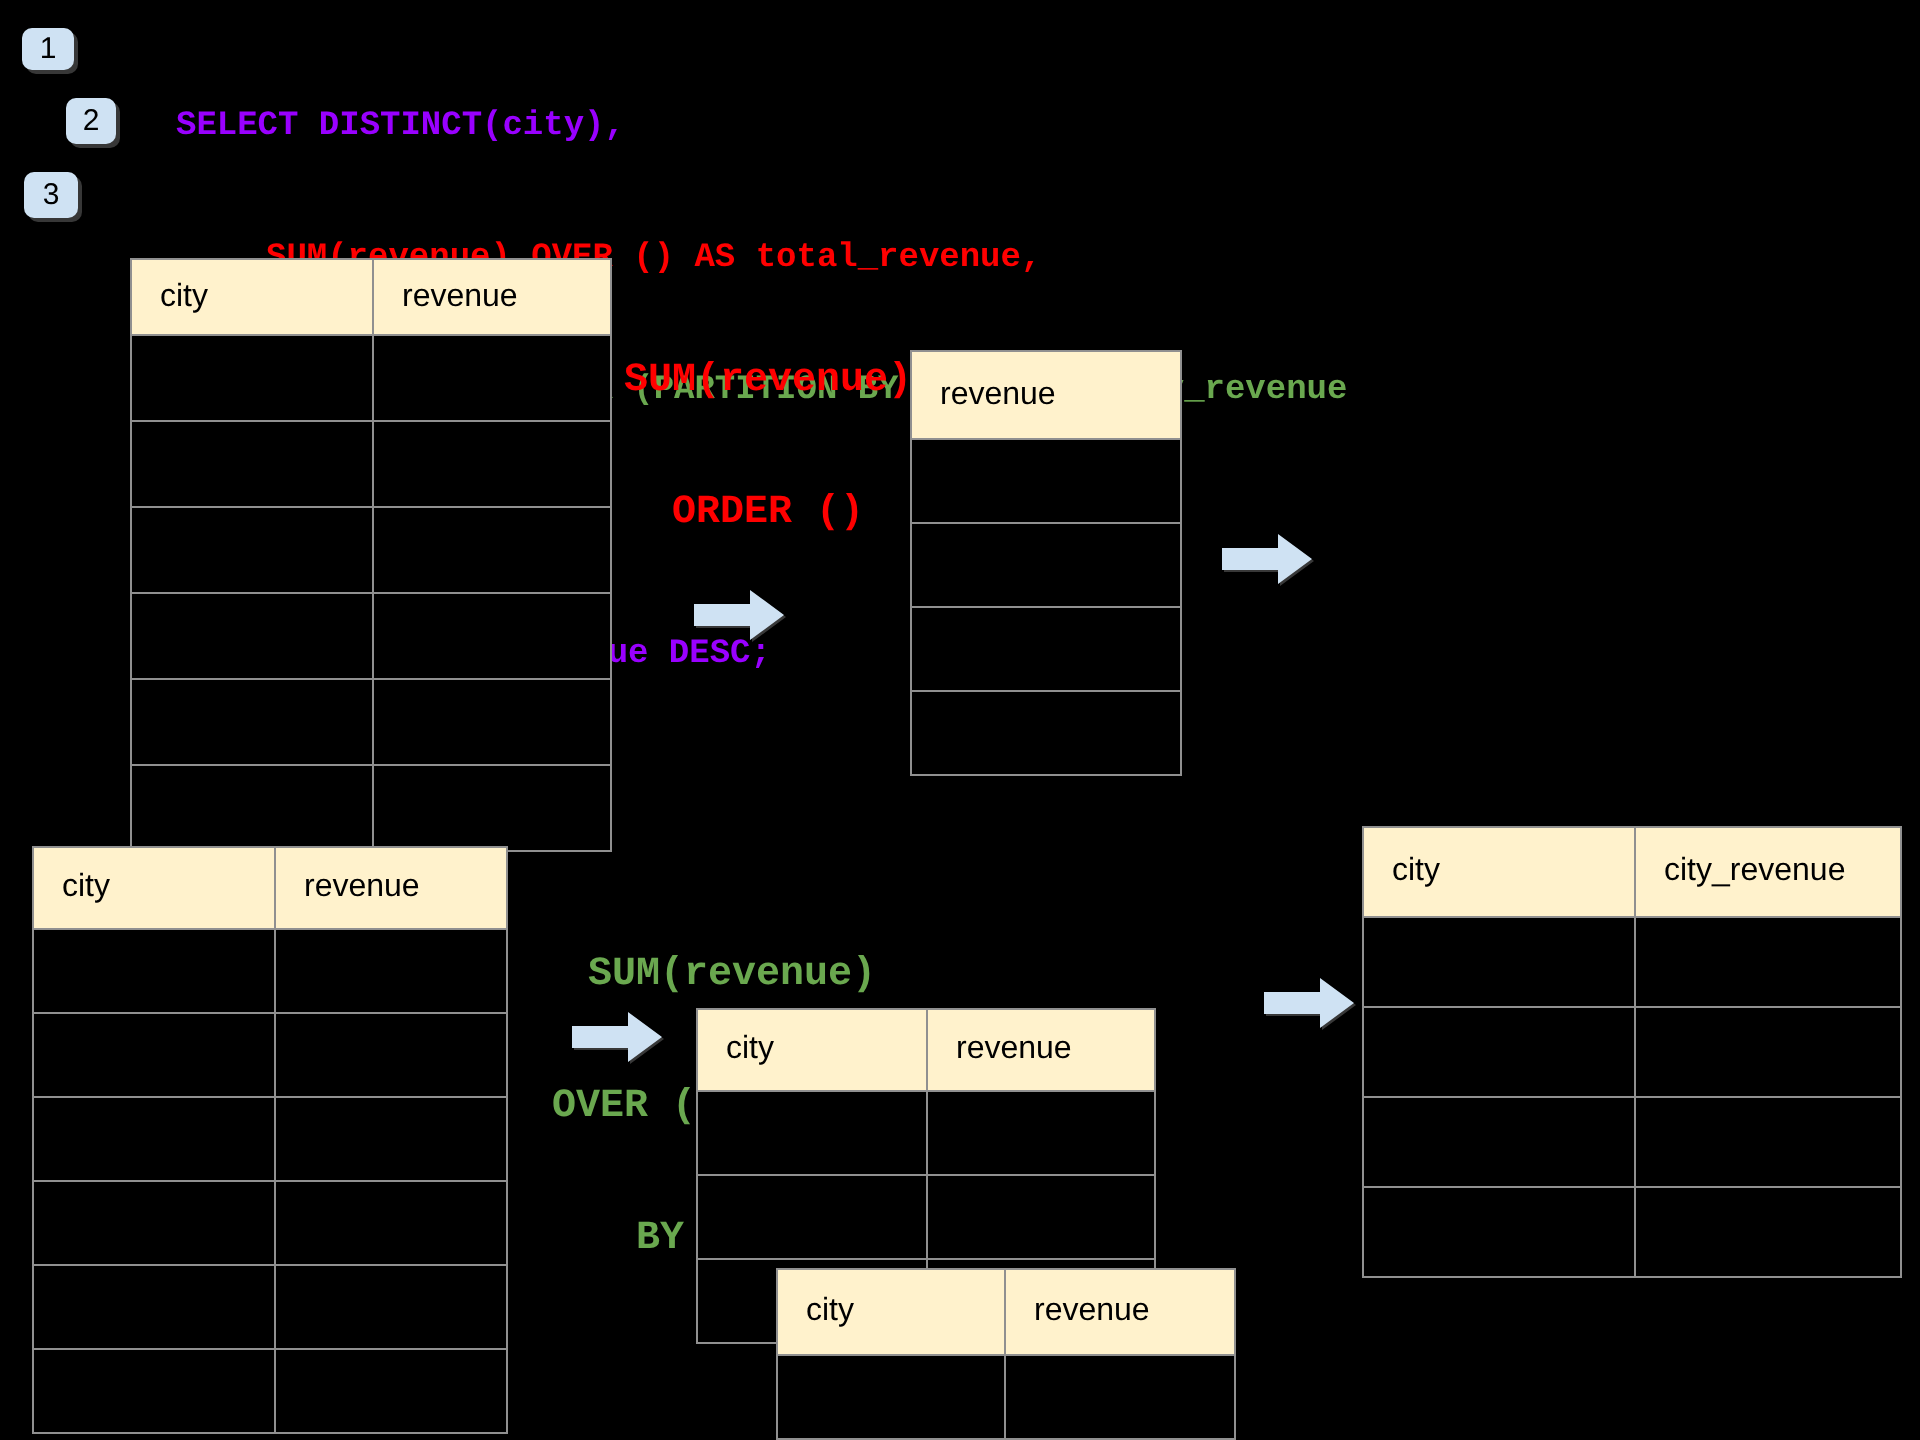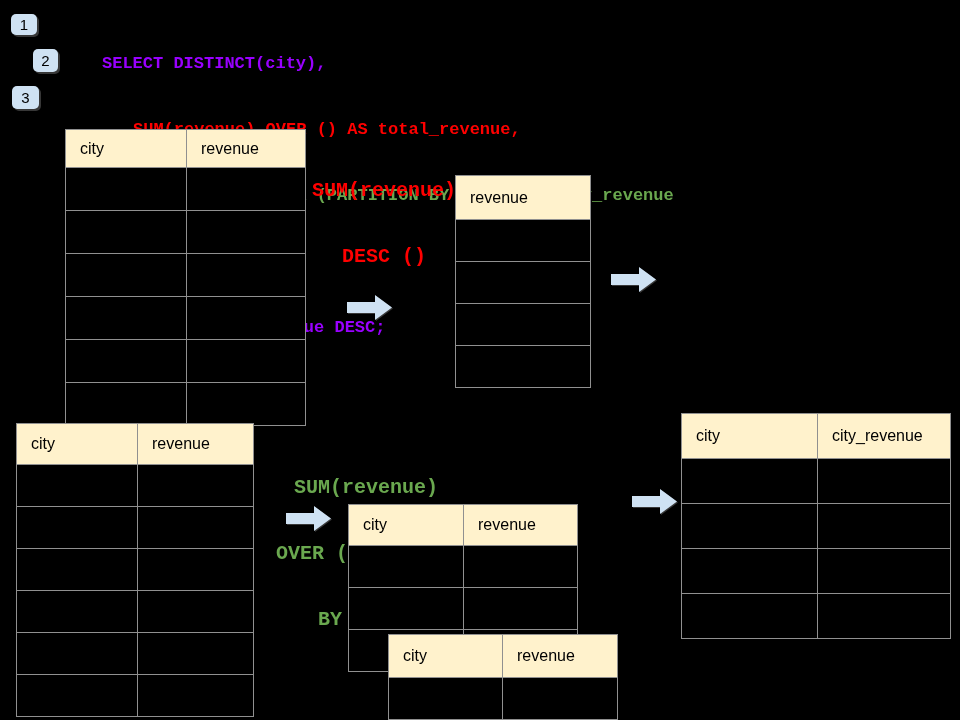--- a/index.html
+++ b/index.html
@@ -6,21 +6,21 @@
   #canvas{
     position:relative;width:960px;height:720px;background:#000;overflow:hidden;
     font-family:"Liberation Sans", sans-serif;
   }
   
   .code{
     position:absolute;left:88px;top:9px;
     font-family:"Liberation Mono","DejaVu Sans Mono",monospace;
     font-weight:bold;font-size:17px;line-height:22px;white-space:pre;
   }
-  .code-line{height:22px;margin-left:14px;}
+  .code-line{height:22px;}
   .ind-a{margin-left:45px;}
   .ind-b{margin-left:22px;}
   .c-purple{color:var(--purple);}
   .c-red{color:var(--red);}
   .c-green{color:var(--green);}
   
   .side-code{
     position:absolute;left:751px;top:36px;
     font-family:"Liberation Mono","DejaVu Sans Mono",monospace;
     font-weight:bold;font-size:13.5px;line-height:19px;color:var(--purple);white-space:pre;
@@ -83,21 +83,21 @@
     <div class="code-line c-purple">SELECT DISTINCT(city),</div>
     <div class="code-line c-red ind-a">SUM(revenue) OVER () AS total_revenue,</div>
     <div class="code-line c-green ind-a">SUM(revenue) OVER (PARTITION BY city) as city_revenue</div>
     <div class="code-line c-purple ind-b">FROM rides</div>
     <div class="code-line c-purple ind-b">ORDER by city_revenue DESC;</div>
   </div>
 
 
   <div class="fn-label" id="total-label">
     <div>SUM(revenue)</div>
-    <div>DESC ()</div>
+    <div>ORDER ()</div>
   </div>
   <div class="fn-label" id="partition-label">
     <div>SUM(revenue)</div>
     <div>OVER (PARTITION</div>
     <div>BY city)</div>
   </div>
 
   <table class="tbl" id="tbl-source-top">
     <colgroup>
         <col style="width:121px">

